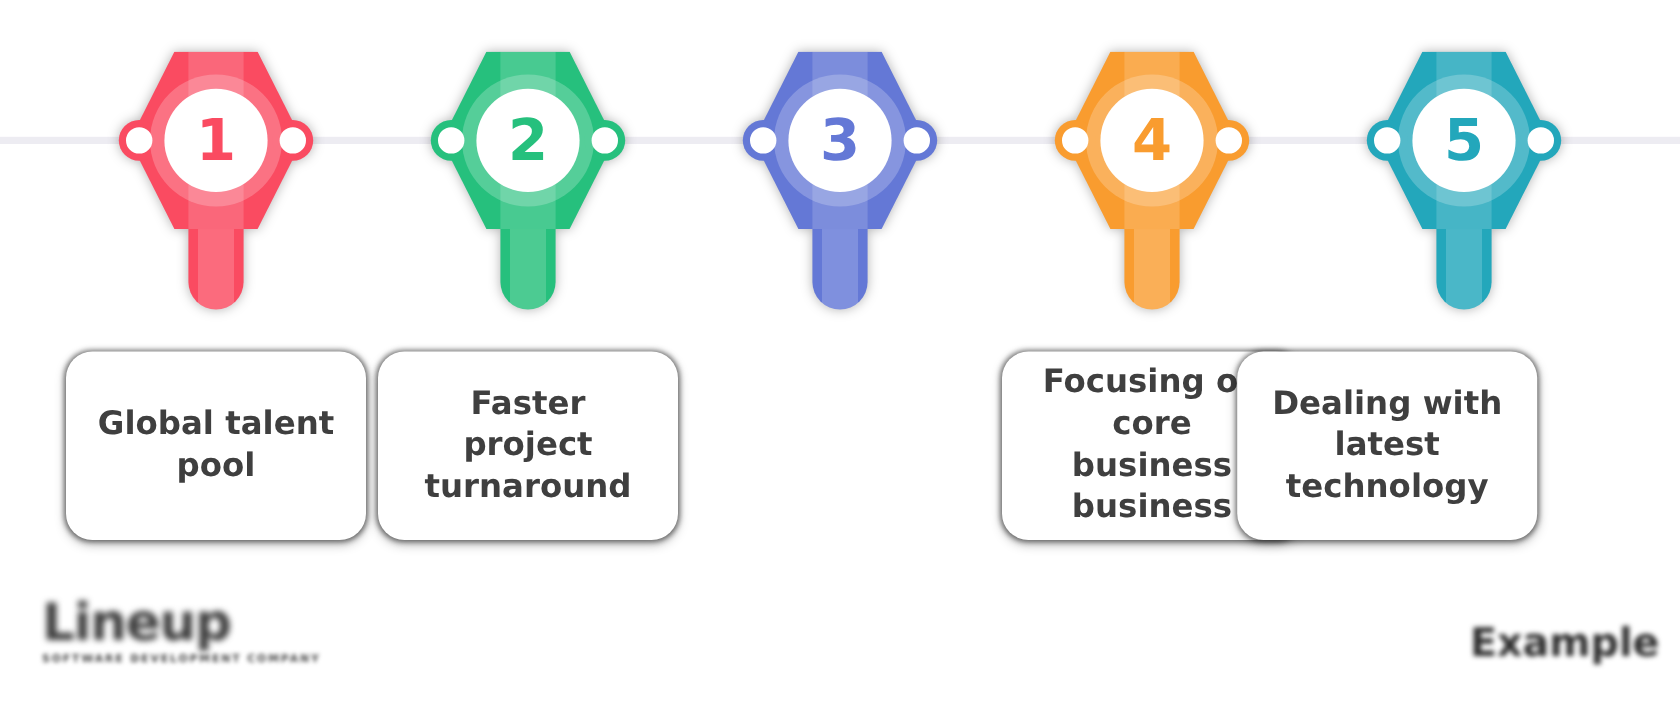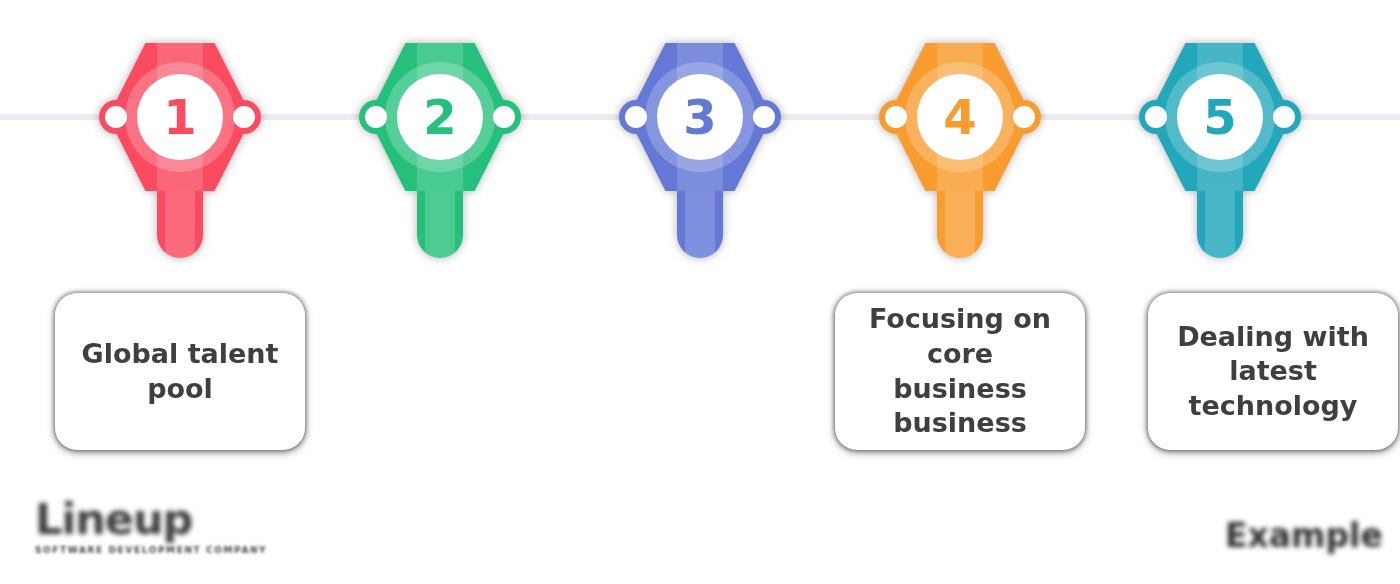--- a/index.html
+++ b/index.html
@@ -144,24 +144,27 @@
           <span>5</span>
         </div>
       <div class="dot left"></div>
       <div class="dot right"></div>
     </div>
   </div>
 
   <div class="card" style="left:180px">
     <p>Global talent pool</p>
   </div>
+  <div class="card" style="left:440px">
+    <p>Faster project turnaround</p>
+  </div>
   <div class="card" style="left:960px">
     <p>Focusing on core business business</p>
   </div>
-  <div class="card" style="left:1273px">
+  <div class="card" style="left:1156px">
     <p>Dealing with latest technology</p>
   </div>
 
   <div class="logo-block">
     <div class="logo-word">Lineup</div>
     <div class="logo-tagline">SOFTWARE DEVELOPMENT COMPANY</div>
   </div>
   <div class="watermark">Example</div>
 
 </div>

